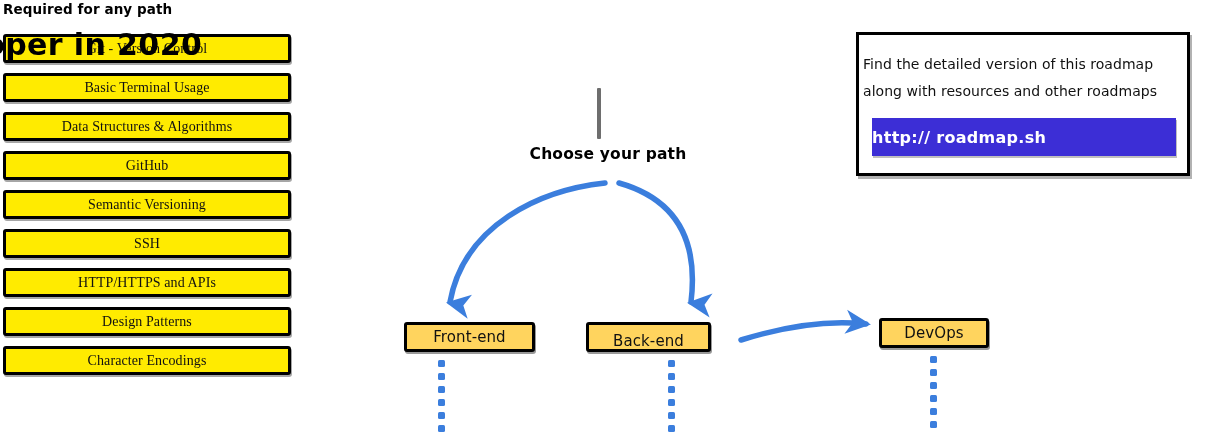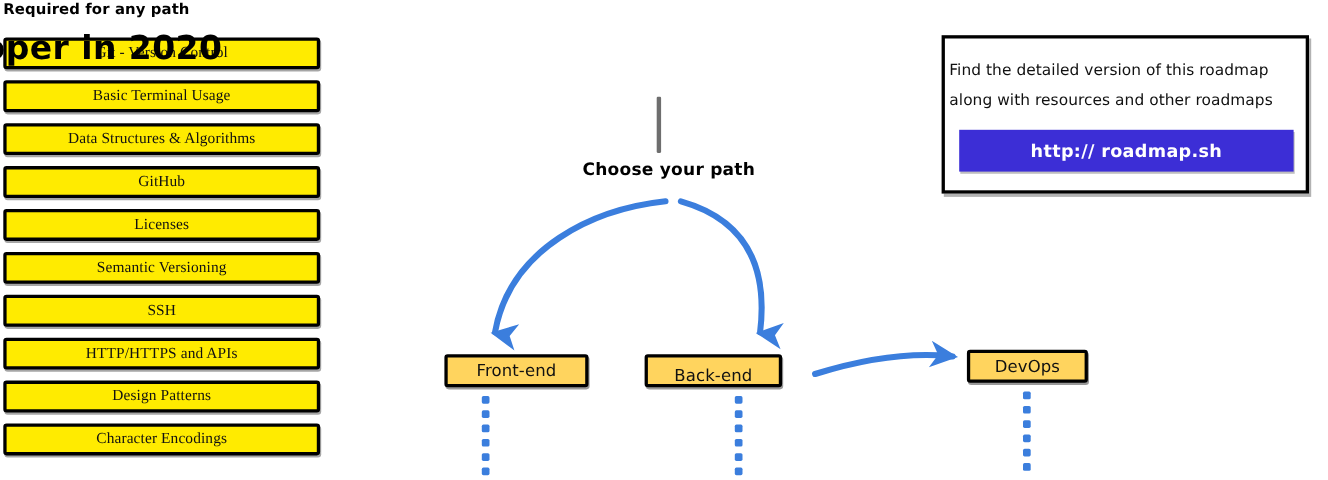--- a/index.html
+++ b/index.html
@@ -175,21 +175,21 @@
   #roadmap-text .line { display: block; white-space: nowrap; }
   #roadmap-link-button {
     position: absolute;
     left: 13px;
     top: 83px;
     width: 304px;
     height: 38px;
     background: #3c2ed6;
     display: flex;
     align-items: center;
-    justify-content: center;
+    justify-content: flex-start;
     box-shadow: 1px 2px 0 rgba(0,0,0,0.25);
   }
   #roadmap-link-button span {
     color: #ffffff;
     font-size: 16px;
     font-weight: bold;
     letter-spacing: 0.3px;
     white-space: nowrap;
   }
 </style>
@@ -205,23 +205,20 @@
       <span>Git - Version Control</span>
     </div>
     <div class="req-item">
       <span>Basic Terminal Usage</span>
     </div>
     <div class="req-item">
       <span>Data Structures &amp; Algorithms</span>
     </div>
     <div class="req-item">
       <span>GitHub</span>
-    </div>
-    <div class="req-item">
-      <span>Licenses</span>
     </div>
     <div class="req-item">
       <span>Semantic Versioning</span>
     </div>
     <div class="req-item">
       <span>SSH</span>
     </div>
     <div class="req-item">
       <span>HTTP/HTTPS and APIs</span>
     </div>

